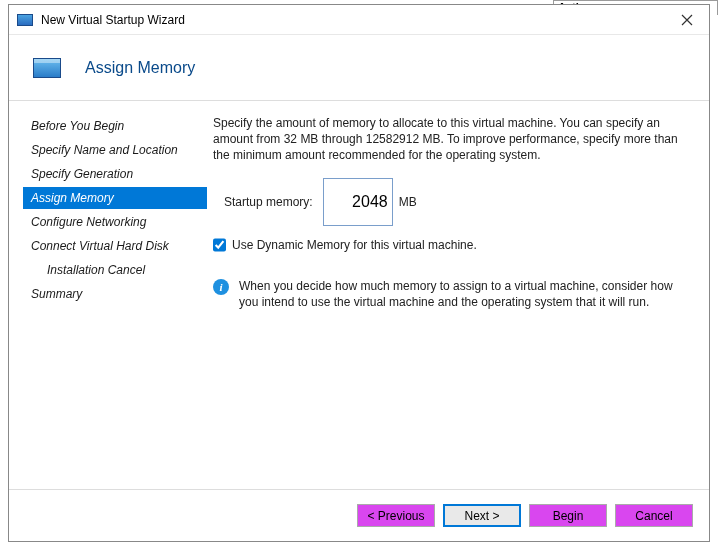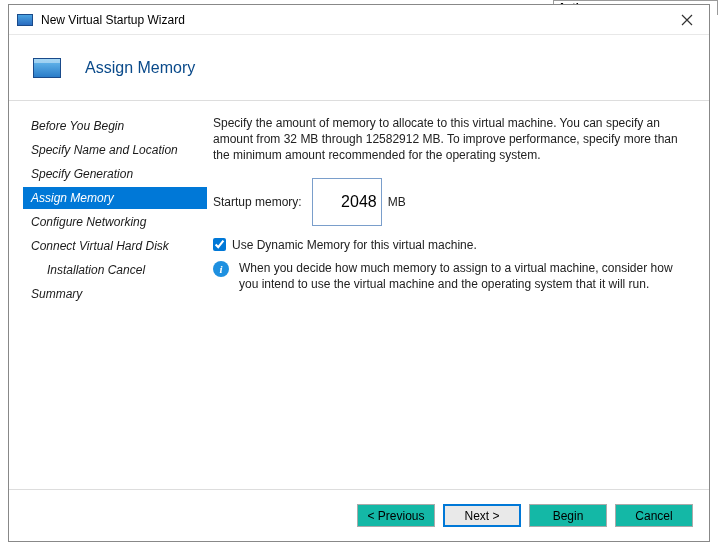--- a/index.html
+++ b/index.html
@@ -101,31 +101,31 @@
     color: #fff;
   }
   .content {
     flex: 1;
     padding: 14px 18px 0 6px;
     font-size: 12px;
     color: #222;
   }
   .desc { line-height: 1.35; margin-bottom: 14px; }
   .row { display: flex; align-items: center; margin-bottom: 12px; }
-  .row label { margin-right: 10px; }
+  .row label { margin-right: 10px; margin-left: 11px; }
   .meminput {
     width: 70px;
     text-align: right;
     border: 1px solid #7a9ecb;
     padding: 14px 4px;
     font-family: inherit;
     font-size: 16px;
   }
   .unit { margin-left: 6px; }
-  .chk { display: flex; align-items: center; margin-bottom: 8px; }
+  .chk { display: flex; margin-bottom: 26px; }
   .chk input { margin: 0 6px 0 0; accent-color: #0078d7; }
   .info { display: flex; align-items: flex-start; }
   .info-icon {
     width: 16px; height: 16px;
     border-radius: 50%;
     background: #1e90e0;
     color: #fff;
     font-weight: bold;
     font-size: 11px;
     display: flex; align-items: center; justify-content: center;
@@ -144,21 +144,21 @@
     align-items: center;
     padding-right: 16px;
     gap: 8px;
   }
   .btn {
     width: 78px;
     height: 23px;
     font-family: inherit;
     font-size: 12px;
     border: 1px solid #aaa;
-    background: #14b8a6;
+    background: #d946ef;
     cursor: default;
   }
   .btn.primary {
     border: 2px solid #0078d7;
     background: #e9e9e9;
   }
 </style>
 </head>
 <body>
 

